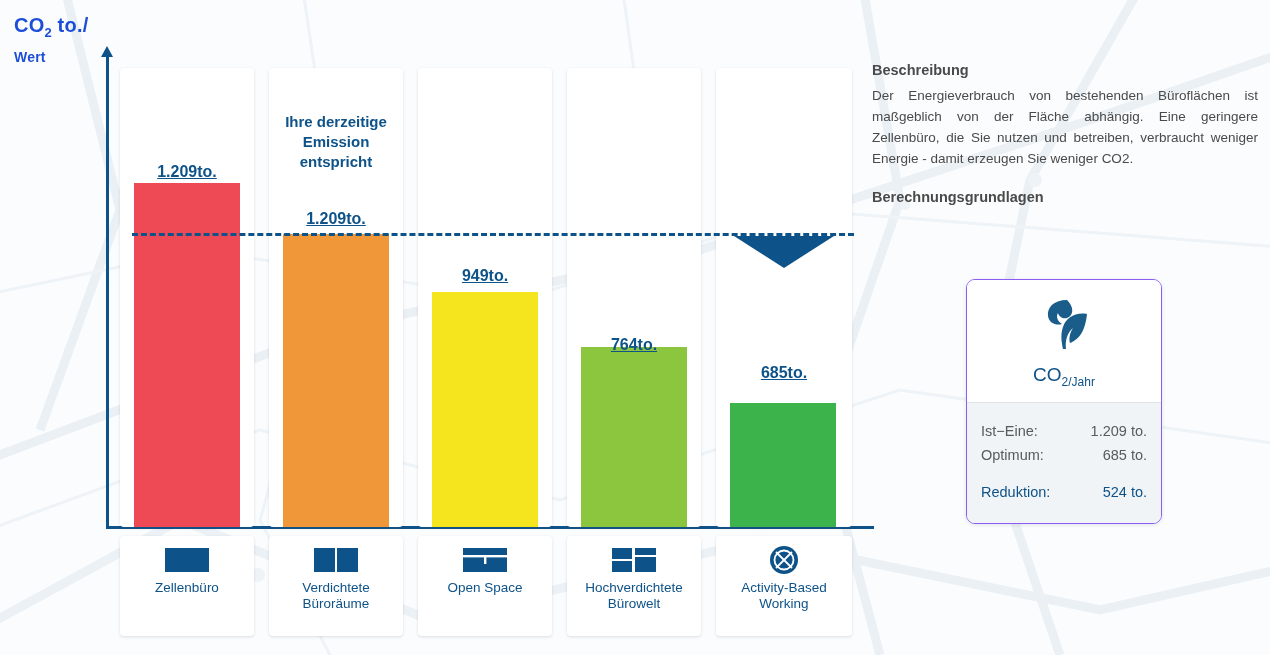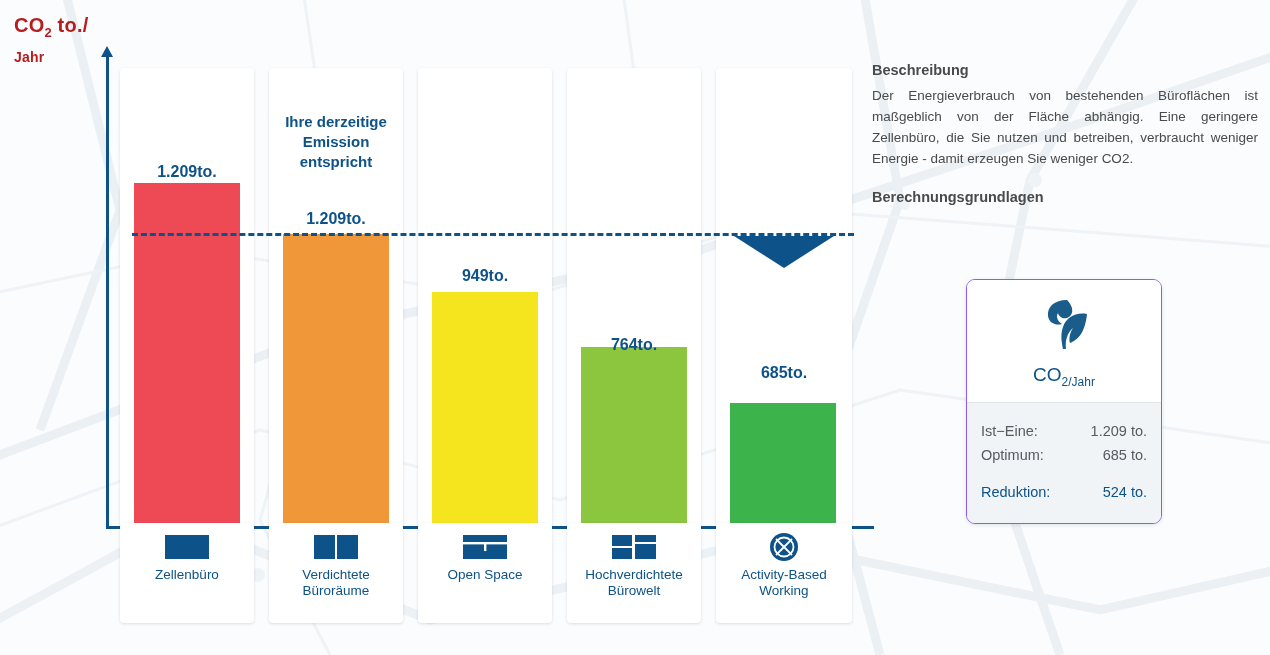--- a/index.html
+++ b/index.html
@@ -10,21 +10,21 @@
     overflow:hidden;
     position:relative;
   }
   #bg-pattern { position:absolute; inset:0; z-index:0; pointer-events:none; }
 
   .page { position:absolute; inset:0; z-index:1; }
 
   
   #axis-title {
     position:absolute; left:14px; top:14px;
-    color:#b91c1c; font-weight:bold; font-size:20px; line-height:22px;
+    color:#1d4ed8; font-weight:bold; font-size:20px; line-height:22px;
     letter-spacing:.2px;
   }
   #axis-title .sub { font-size:14px; display:block; margin-top:2px; }
   #axis-title sub { font-size:13px; }
 
   
   #chart { position:absolute; left:0; top:0; width:880px; height:655px; }
 
   .axis-line { position:absolute; background:#0d5288; }
   #y-axis { left:106px; top:56px; width:2.5px; height:472px; }
@@ -40,21 +40,21 @@
     background:#ffffff;
     border-radius:4px;
     box-shadow:0 1px 3px rgba(60,80,100,.17);
   }
   .col-inner { position:relative; width:100%; height:100%; }
 
   .bar { position:absolute; bottom:0; }
 
   .bar-label {
     position:absolute; width:100%; text-align:center;
-    color:#0d5288; font-weight:bold; font-size:16px;
+    color:#0d5288; font-weight:bold; font-size:16px;text-decoration:underline;
   }
 
   .lead-text {
     position:absolute; width:100%; text-align:center;
     color:#0d5288; font-weight:bold; font-size:15px; line-height:20px;
     top:44px;
   }
 
   #dashline {
     position:absolute; left:132px; top:233px; width:722px; height:0;
@@ -69,21 +69,21 @@
   #reduction-label sub { font-size:11px; }
   #reduction-arrow {
     position:absolute; left:50%; transform:translateX(-50%); top:168px;
     width:0; height:0;
     border-left:50px solid transparent; border-right:50px solid transparent;
     border-top:32px solid #0d5288;
   }
 
   
   .legend-card {
-    position:absolute; top:523px; height:100px;
+    position:absolute; top:536px; height:100px;
     background:#ffffff; border-radius:4px;
     box-shadow:0 1px 3px rgba(60,80,100,.17);
     display:flex; flex-direction:column; align-items:center; justify-content:flex-start;
   }
   .legend-icon { margin-top:11px; height:26px; display:flex; align-items:center; justify-content:center; }
   .legend-label {
     margin-top:7px; text-align:center; color:#0d5288;
     font-size:13.5px; line-height:16px;
   }
 
@@ -129,21 +129,21 @@
     <circle cx="1035" cy="180" r="7"></circle>
     <circle cx="258" cy="575" r="7"></circle>
     <circle cx="905" cy="205" r="5"></circle>
   </g>
 </svg>
 
 <div class="page">
 
   <div id="axis-title">
     <span>CO</span><sub>2</sub><span> to./</span>
-    <span class="sub">Jahr</span>
+    <span class="sub">Wert</span>
   </div>
 
   <div id="chart">
     <div class="axis-line" id="y-axis"></div>
     <div class="axis-line" id="x-axis"></div>
     <div id="y-arrow"></div>
 
     <div class="col" style="left:120px;width:134px;">
       <div class="col-inner">
         <div class="bar" style="left:14px;width:106px;height:344px;background:#ee4a55;"></div>

